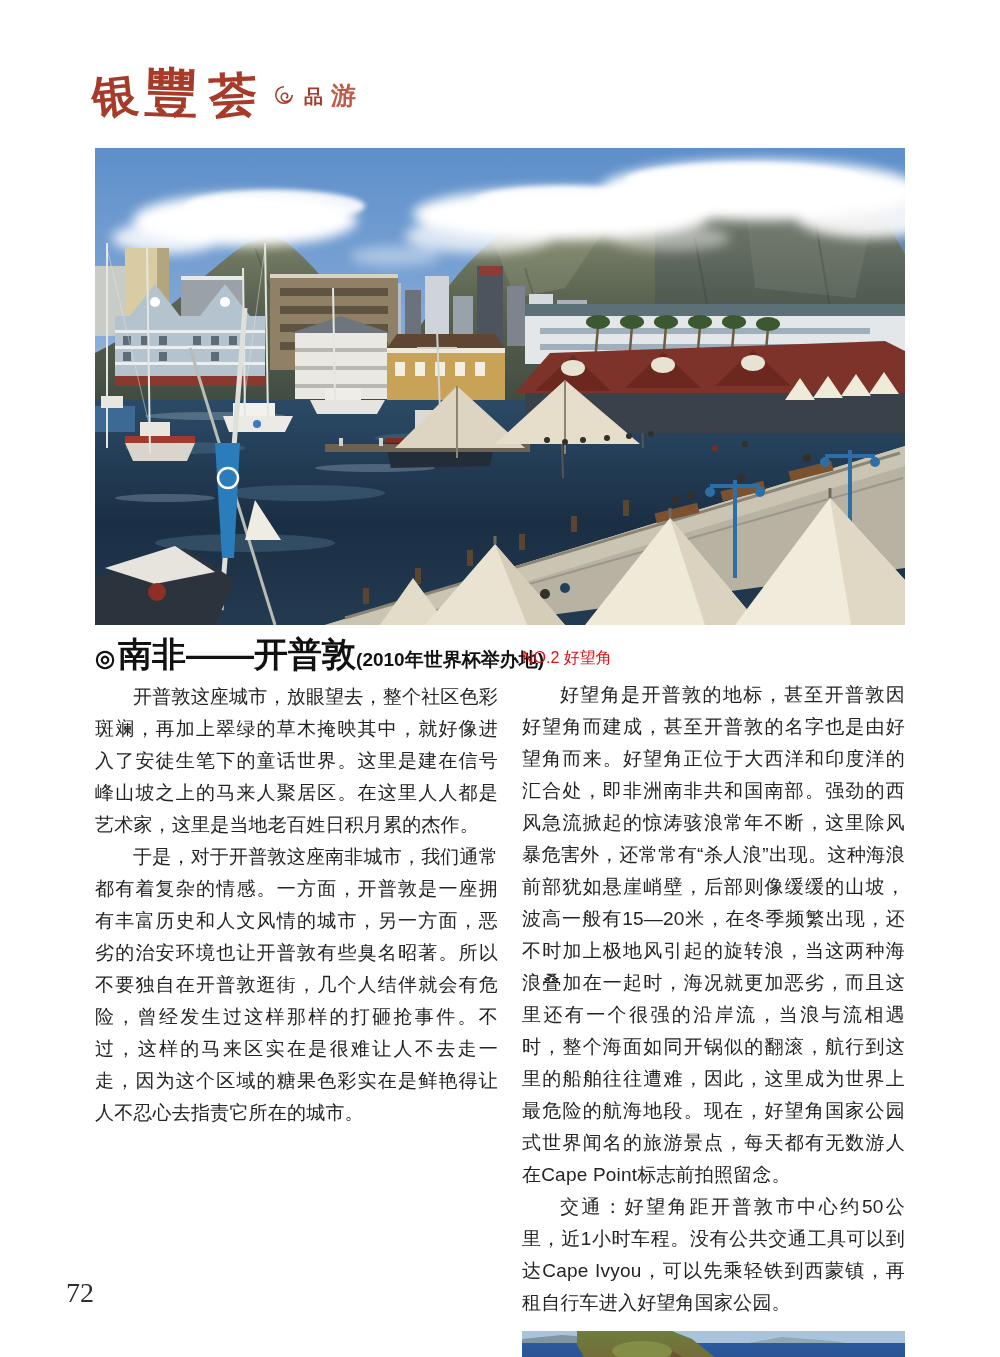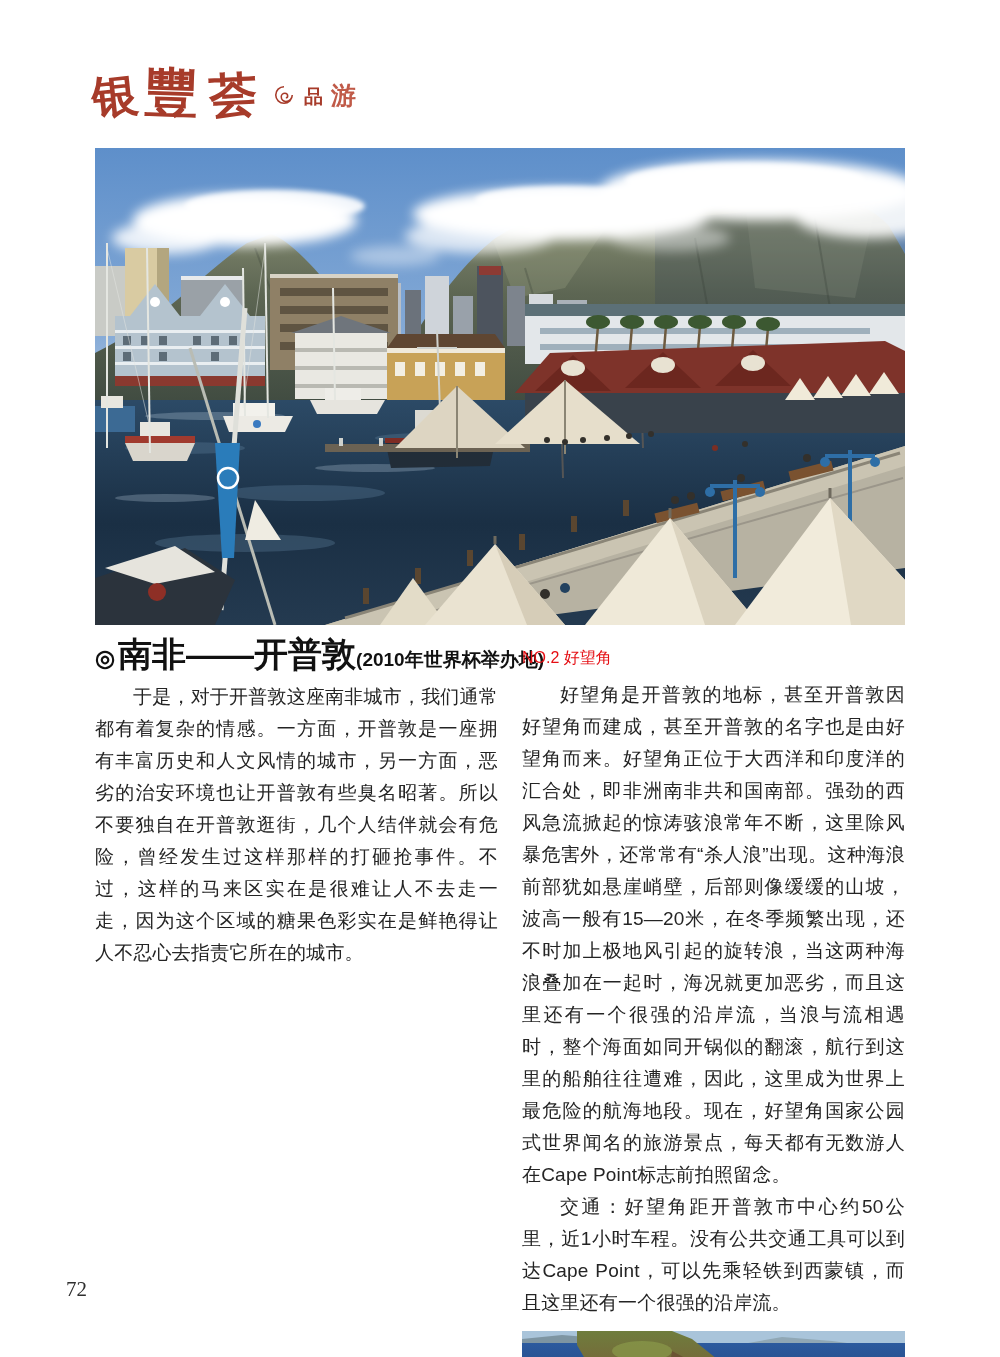--- a/index.html
+++ b/index.html
@@ -31,21 +31,21 @@
   
   .col{position:absolute;color:#242424;}
   .col-left{left:95px;top:681px;width:403px;}
   .col-right{left:522px;top:636px;width:383px;}
   .red-head{color:var(--heading-red,#e50f14);font-size:16px;font-weight:400;margin:12px 0 10px 0;}
   .col p{font-size:19px;line-height:32px;text-align:justify;text-indent:2em;margin:0;
          letter-spacing:.2px;}
   .cape-photo{margin-top:12px;width:383px;height:126px;}
 
   .page-num{position:absolute;left:66px;top:1277px;font-family:"Liberation Serif",serif;
-            font-size:21px;color:#2e2e2e;}
+            font-size:28px;color:#2e2e2e;}
 </style>
 </head>
 <body>
 
 <div class="page">
 
   <div class="masthead">
     <span class="callig c1">银</span>
     <span class="callig c2">豐</span>
     <span class="callig c3">荟</span>
@@ -370,27 +370,28 @@
     </svg>
   </div>
 
   <div class="section-line">
     <span class="marker">◎</span>
     <span class="sec-title">南非——开普敦</span>
     <span class="sec-sub">(2010年世界杯举办地)</span>
   </div>
 
   <div class="col col-left">
+    <p>开普敦这座城市，放眼望去，整个社区色彩斑斓，再加上翠绿的草木掩映其中，就好像进入了安徒生笔下的童话世界。这里是建在信号峰山坡之上的马来人聚居区。在这里人人都是艺术家，这里是当地老百姓日积月累的杰作。</p>
     <p>于是，对于开普敦这座南非城市，我们通常都有着复杂的情感。一方面，开普敦是一座拥有丰富历史和人文风情的城市，另一方面，恶劣的治安环境也让开普敦有些臭名昭著。所以不要独自在开普敦逛街，几个人结伴就会有危险，曾经发生过这样那样的打砸抢事件。不过，这样的马来区实在是很难让人不去走一走，因为这个区域的糖果色彩实在是鲜艳得让人不忍心去指责它所在的城市。</p>
   </div>
 
   <div class="col col-right">
     <h2 class="red-head">NO.2 好望角</h2>
     <p>好望角是开普敦的地标，甚至开普敦因好望角而建成，甚至开普敦的名字也是由好望角而来。好望角正位于大西洋和印度洋的汇合处，即非洲南非共和国南部。强劲的西风急流掀起的惊涛骇浪常年不断，这里除风暴危害外，还常常有“杀人浪”出现。这种海浪前部犹如悬崖峭壁，后部则像缓缓的山坡，波高一般有15—20米，在冬季频繁出现，还不时加上极地风引起的旋转浪，当这两种海浪叠加在一起时，海况就更加恶劣，而且这里还有一个很强的沿岸流，当浪与流相遇时，整个海面如同开锅似的翻滚，航行到这里的船舶往往遭难，因此，这里成为世界上最危险的航海地段。现在，好望角国家公园式世界闻名的旅游景点，每天都有无数游人在Cape Point标志前拍照留念。</p>
-    <p>交通：好望角距开普敦市中心约50公里，近1小时车程。没有公共交通工具可以到达Cape Point，可以先乘轻铁到西蒙镇，而且这里还有一个很强的沿岸流。</p>
+    <p>交通：好望角距开普敦市中心约50公里，近1小时车程。没有公共交通工具可以到达Cape Ivyou，可以先乘轻铁到西蒙镇，再租自行车进入好望角国家公园。</p>
 
     <div class="cape-photo">
       <svg viewBox="0 0 383 126" preserveAspectRatio="none">
         <defs>
           <linearGradient id="sea" x1="0" y1="0" x2="0" y2="1">
             <stop offset="0" stop-color="#2c5a9e"></stop>
               <stop offset="1" stop-color="#14294f"></stop>
           </linearGradient>
           <linearGradient id="land" x1="0" y1="0" x2="0" y2="1">
             <stop offset="0" stop-color="#6f7d3d"></stop>

